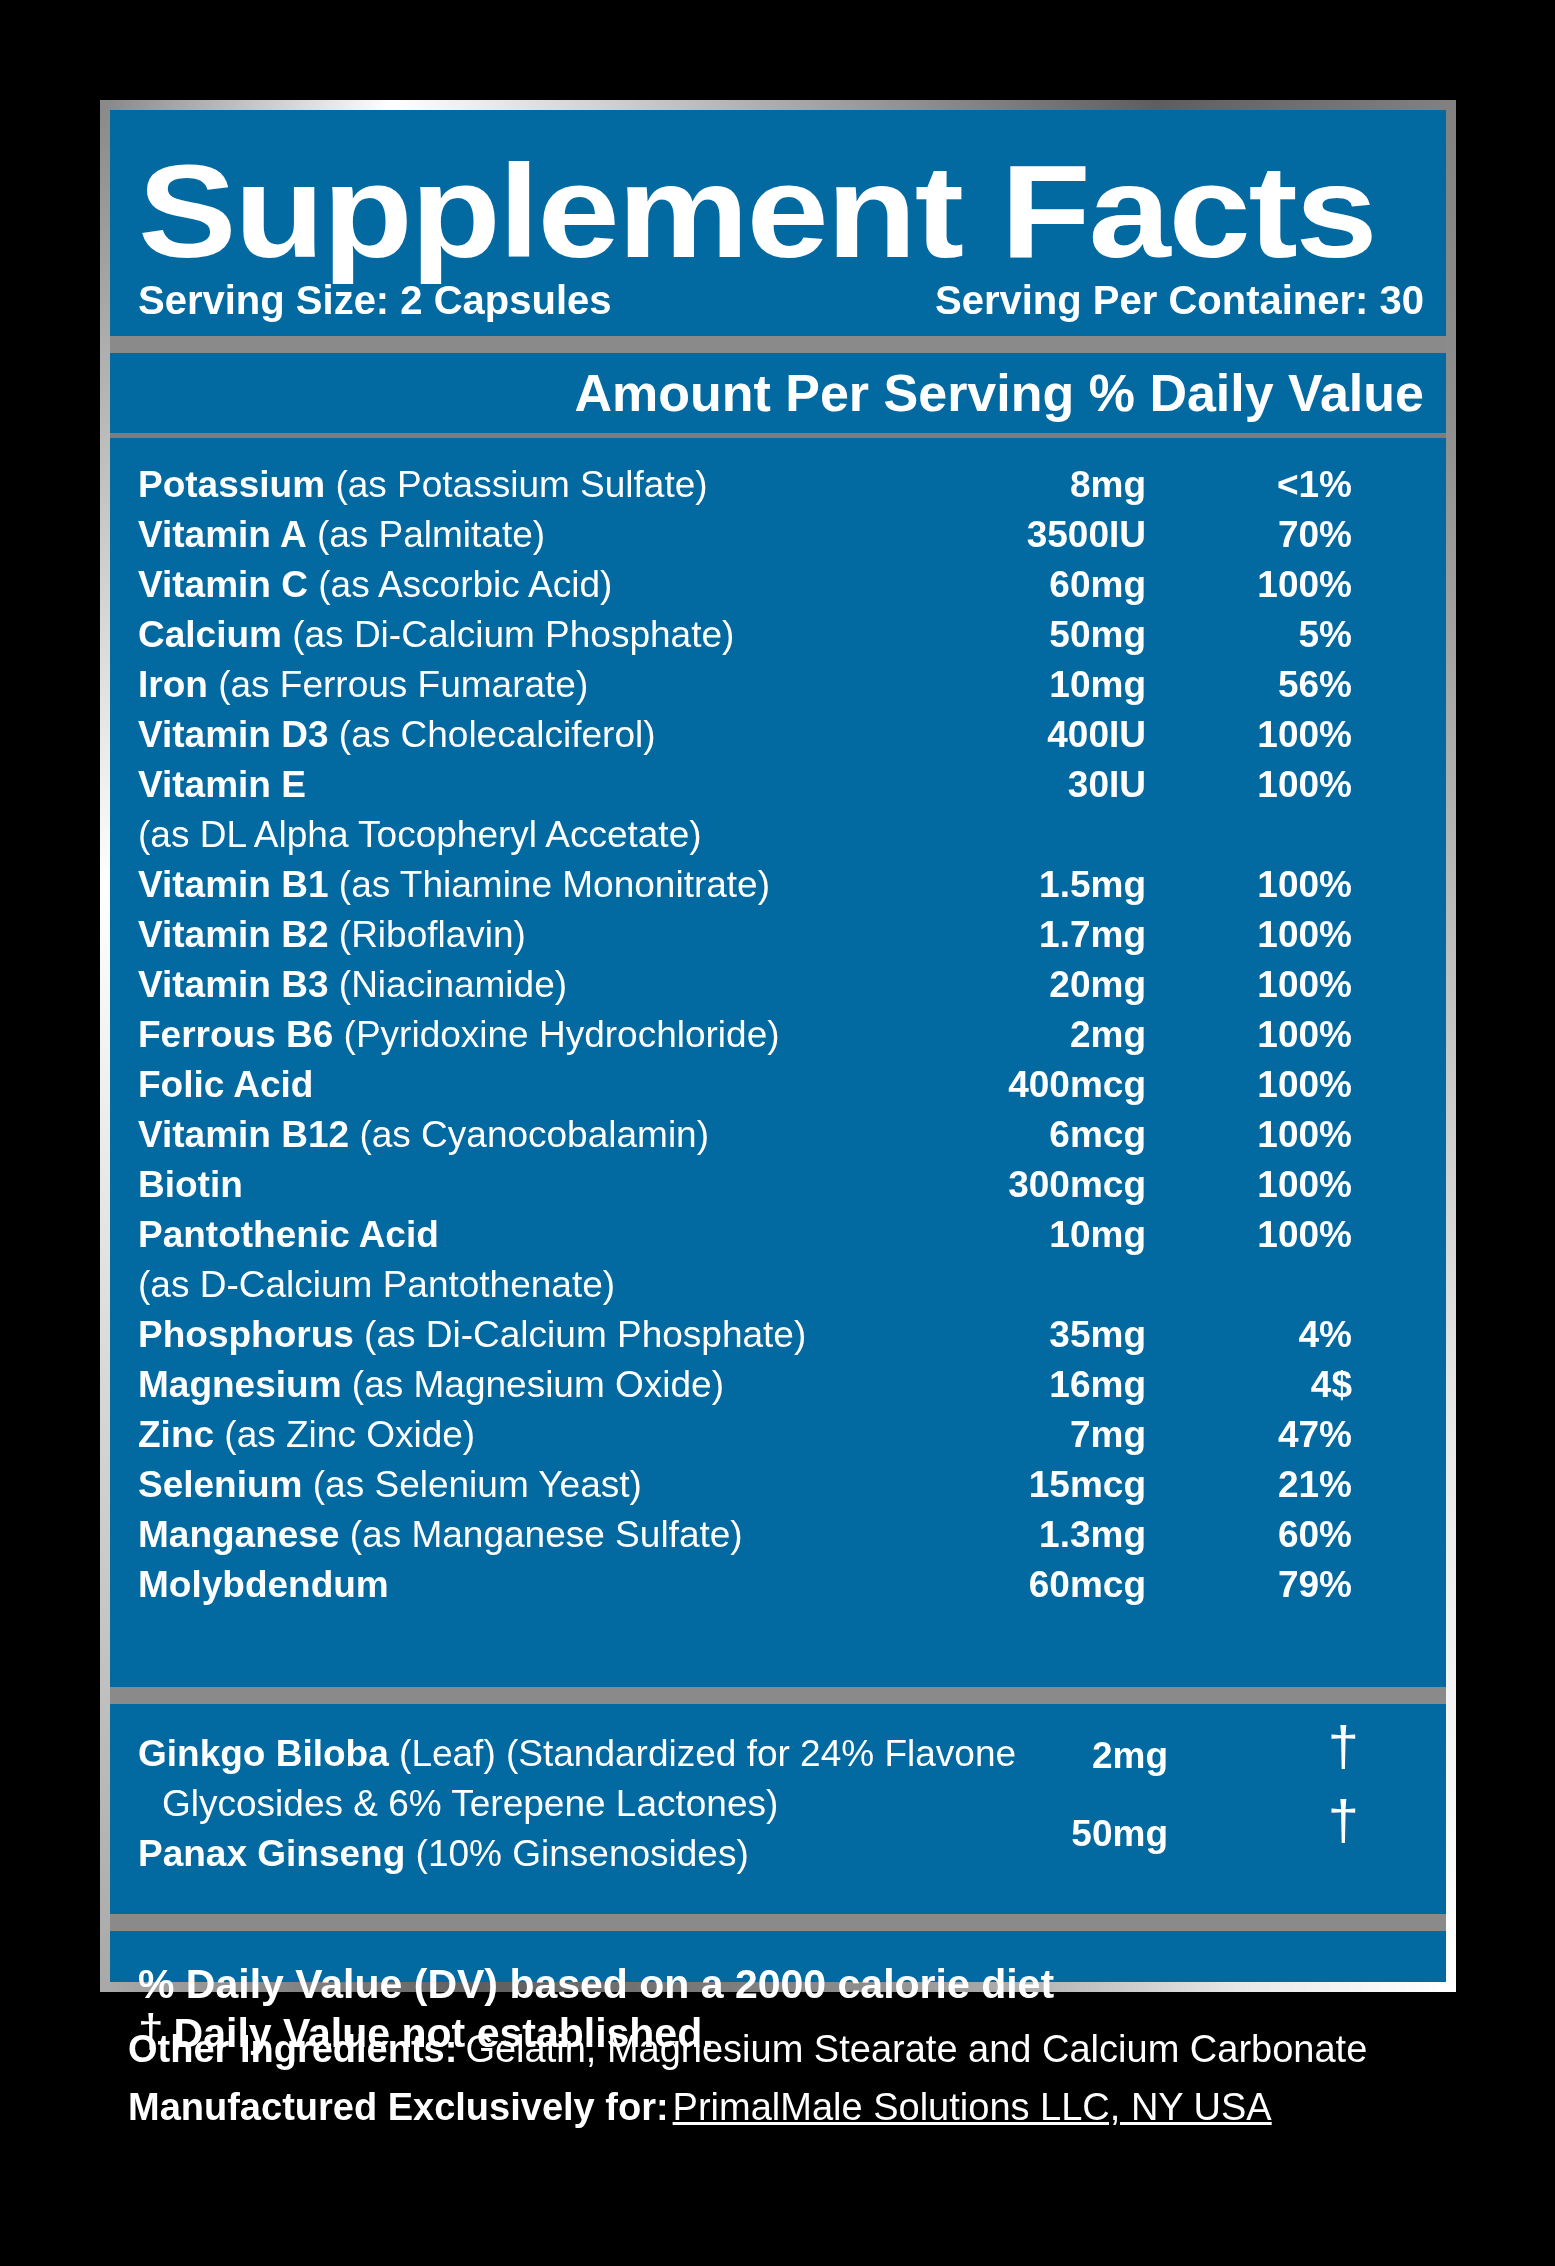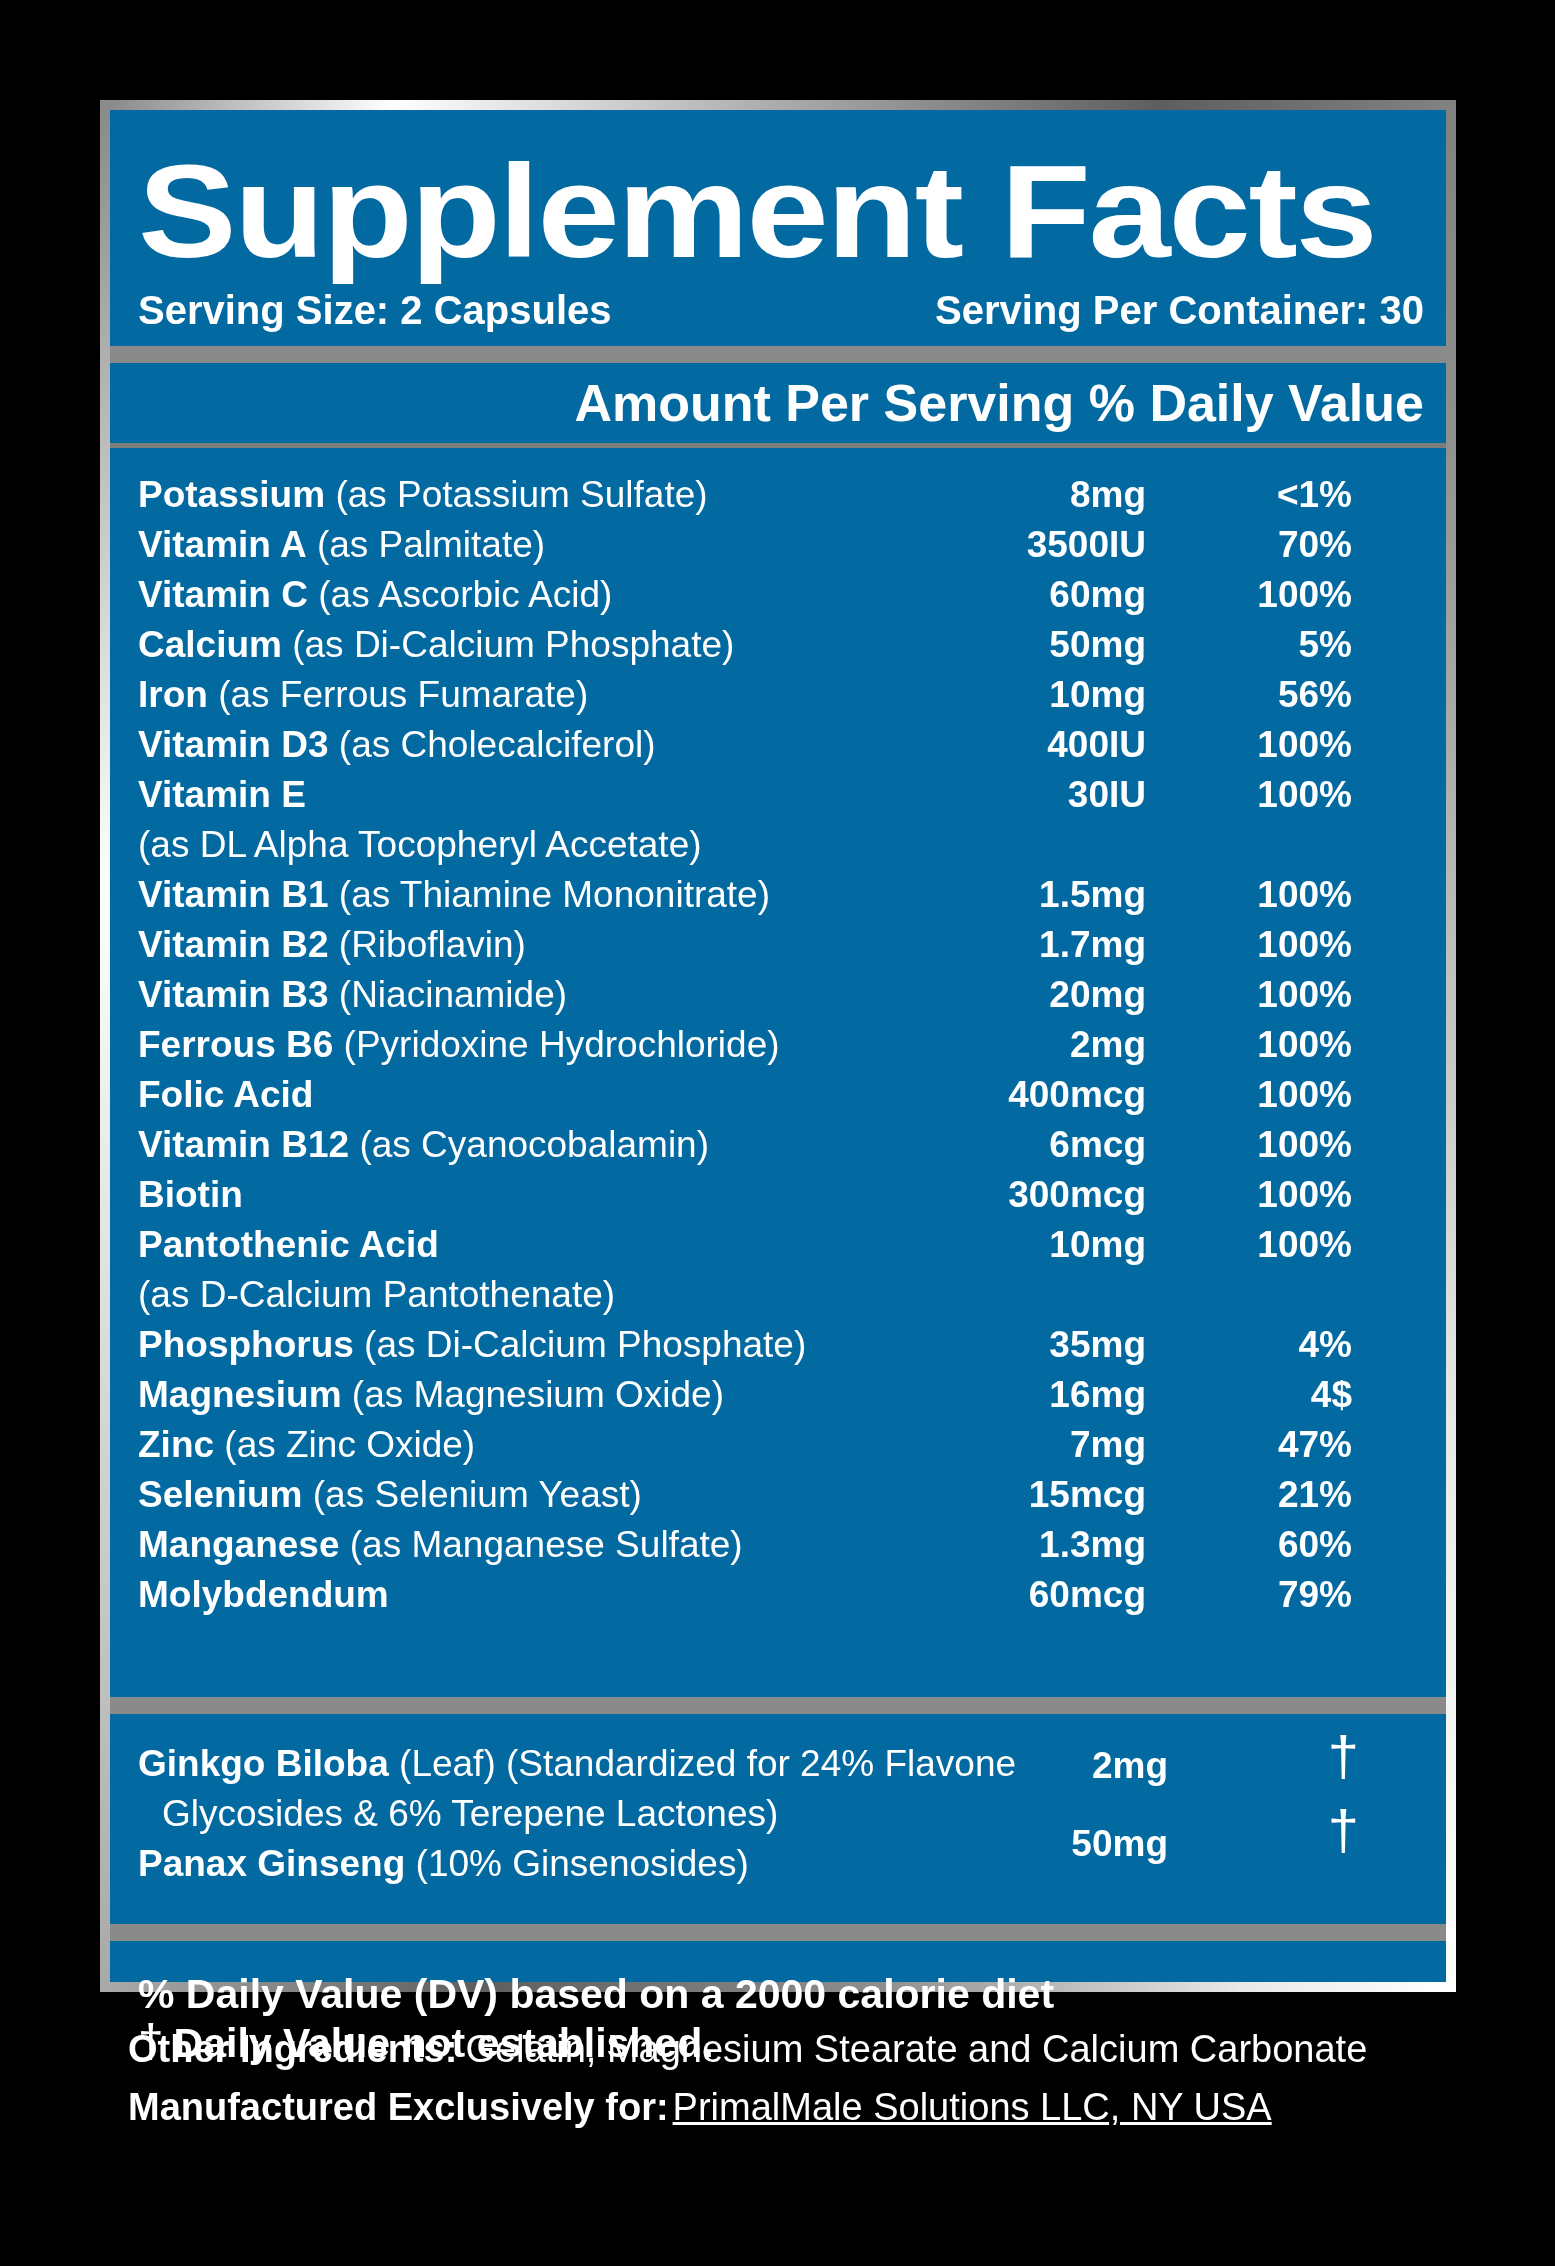--- a/index.html
+++ b/index.html
@@ -16,21 +16,21 @@
     background:#0369a1;
   }
   .pad{padding-left:28px;padding-right:22px;}
   .title{
     margin-top:36px;font-size:132px;font-weight:bold;line-height:132px;
     letter-spacing:-2px;white-space:nowrap;
     transform:scaleX(1.12);transform-origin:left center;
   }
   .serving-row{
     display:flex;justify-content:space-between;align-items:baseline;
-    margin-top:10px;font-size:40px;font-weight:bold;line-height:44px;
+    margin-top:0;font-size:40px;font-weight:bold;line-height:44px;
   }
   .bar{height:17px;background:#8a8a8a;}
   .bar-top{margin-top:14px;}
   .col-header{
     margin-top:18px;text-align:right;font-size:52px;font-weight:bold;line-height:44px;
   }
   .thin-line{height:5px;background:#7d7d7d;margin-top:18px;}
   .rows{margin-top:22px;}
   .row{display:flex;align-items:baseline;line-height:50px;font-size:37px;padding-right:72px;}
   .n-name{font-weight:bold;white-space:pre-wrap;}

